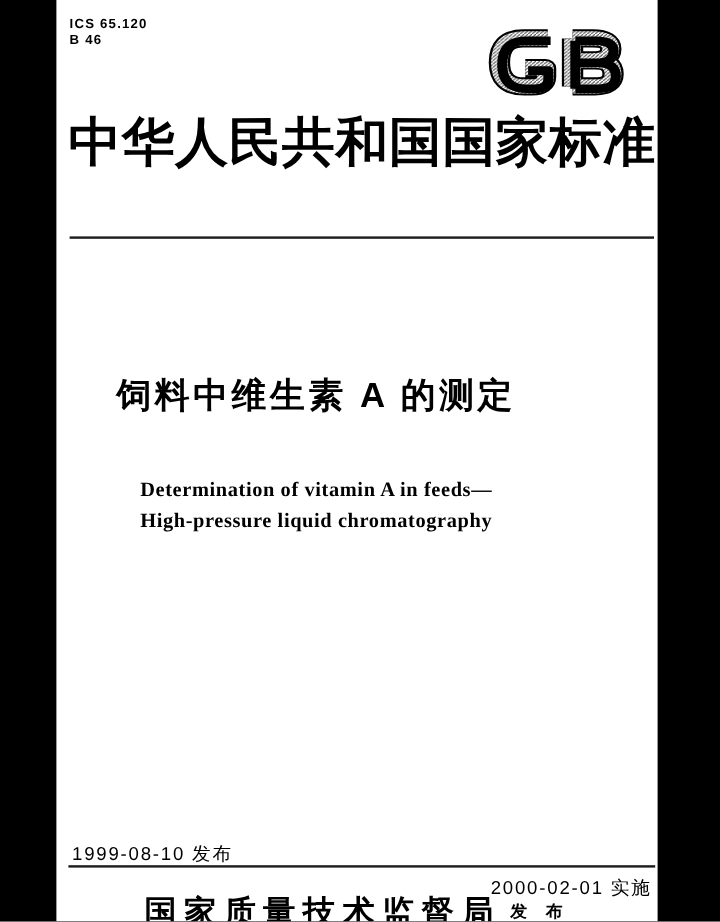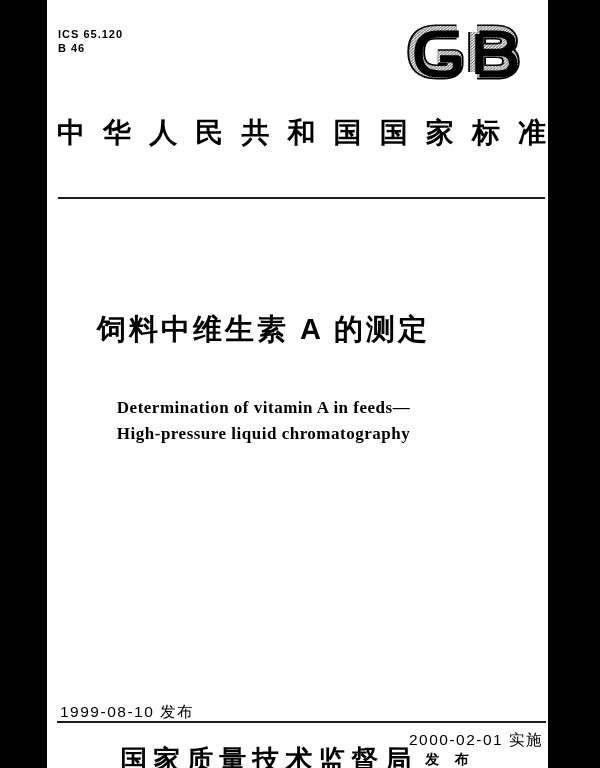--- a/index.html
+++ b/index.html
@@ -15,31 +15,29 @@
   }
   .scan-bar { position: absolute; top: 0; height: 768px; background: #000; }
   .scan-bar.left  { left: 0;  width: 47px; }
   .scan-bar.right { left: 548px; width: 52px; }
 
   .ics-block {
     position: absolute; left: 58px; top: 13px;
     font-family: "Liberation Sans", sans-serif;
     font-size: 11px; font-weight: 700; line-height: 14px;
     letter-spacing: 1px;
-    margin-top: 14px;
   }
 
   .gb-logo { position: absolute; left: 404px; top: 20px; }
 
   .national-heading {
     position: absolute; left: 57px; top: 100px; width: 489px;
-    font-size: 28px; font-weight: 700; line-height: 38px;
+    font-size: 44px; font-weight: 700; line-height: 38px;
     text-align: justify; text-align-last: justify;
     white-space: nowrap;
-    margin-top: 14px;
   }
 
   .std-number {
     position: absolute; right: 86px; top: 158px;
     font-size: 17px; font-weight: 700; letter-spacing: 1px;
   }
 
   .rule { position: absolute; background: #1c1c1c; height: 2px; }
   .rule.top    { left: 58px; top: 197px; width: 487px; }
   .rule.bottom { left: 57px; top: 721px; width: 489px; }

